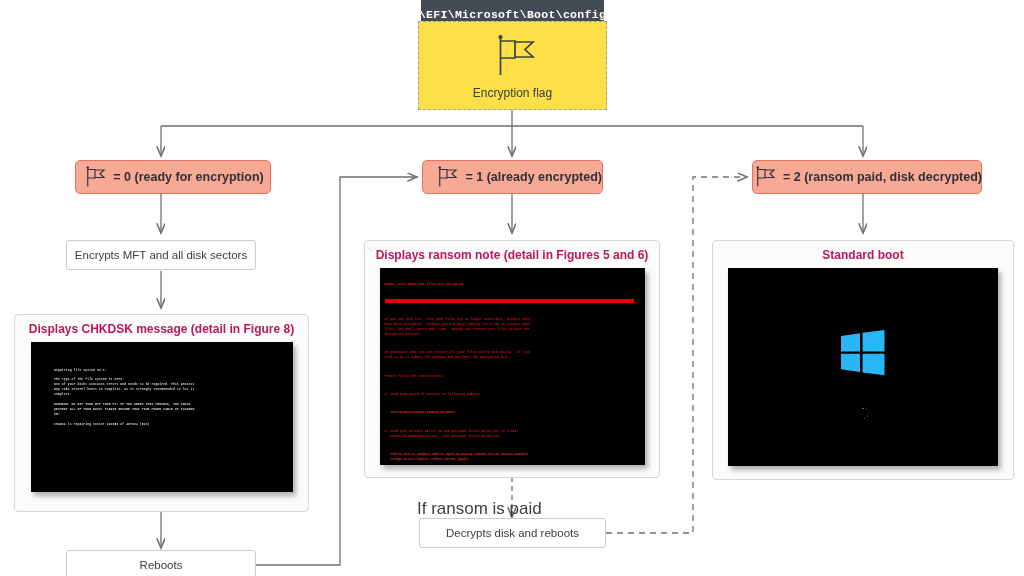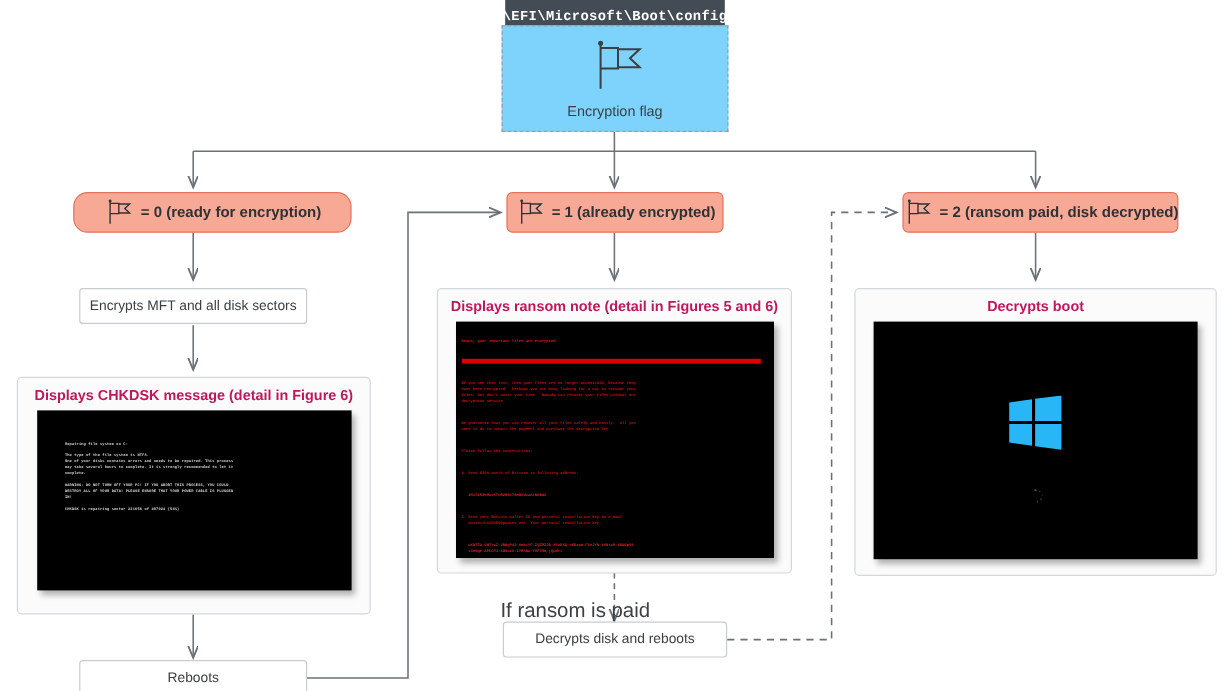--- a/index.html
+++ b/index.html
@@ -38,21 +38,21 @@
     font-size:12.5px;
     font-weight:600;
     color:#2e3236;
   }
   .flagnode .lbl { white-space:nowrap; }
 
   
   .dashbox {
     position:absolute;
     border:1.6px dashed #9aa0a6;
-    background:#7dd3fc;
+    background:#fde047;
     display:flex; flex-direction:column;
     align-items:center; justify-content:center;
     gap:6px;
   }
   .titlebar {
     position:absolute;
     background:#434b54;
     color:#ffffff;
     font-family:"Liberation Mono", monospace;
     font-size:11.5px;
@@ -169,33 +169,33 @@
       <svg width="46" height="44" viewBox="0 0 46 44">
         <circle cx="10.5" cy="5" r="2.1" fill="#3c4043"></circle>
         <path d="M10.5,6 L10.5,43" stroke="#3c4043" stroke-width="1.7" fill="none"></path>
         <path d="M10.5,9 L25,9 L25,26 L10.5,26" stroke="#3c4043" stroke-width="1.7" fill="none"></path>
         <path d="M25,10 L43,10 L35,17.5 L43,25 L25,25" stroke="#3c4043" stroke-width="1.7" fill="none" stroke-linejoin="miter"></path>
       </svg>
     </span>
     <span class="dashcap">Encryption flag</span>
   </div>
 
-  <div class="flagnode" style="left:61px; top:160px; width:232px; height:34px;border-radius:12px;">
+  <div class="flagnode" style="left:75px; top:160px; width:196px; height:34px;">
     <span>
       <svg width="24" height="22" viewBox="0 0 46 44">
         <circle cx="10.5" cy="5" r="2.4" fill="#2e3236"></circle>
         <path d="M10.5,6 L10.5,43" stroke="#2e3236" stroke-width="2.3" fill="none"></path>
         <path d="M10.5,9 L25,9 L25,26 L10.5,26" stroke="#2e3236" stroke-width="2.3" fill="none"></path>
         <path d="M25,10 L43,10 L35,17.5 L43,25 L25,25" stroke="#2e3236" stroke-width="2.3" fill="none"></path>
       </svg>
     </span>
     <span class="lbl">= 0 (ready for encryption)</span>
   </div>
 
-  <div class="flagnode" style="left:422px; top:160px; width:181px; height:34px;">
+  <div class="flagnode" style="left:422px; top:160px; width:181px; height:34px;justify-content:flex-end;">
     <span>
       <svg width="24" height="22" viewBox="0 0 46 44">
         <circle cx="10.5" cy="5" r="2.4" fill="#2e3236"></circle>
         <path d="M10.5,6 L10.5,43" stroke="#2e3236" stroke-width="2.3" fill="none"></path>
         <path d="M10.5,9 L25,9 L25,26 L10.5,26" stroke="#2e3236" stroke-width="2.3" fill="none"></path>
         <path d="M25,10 L43,10 L35,17.5 L43,25 L25,25" stroke="#2e3236" stroke-width="2.3" fill="none"></path>
       </svg>
     </span>
     <span class="lbl">= 1 (already encrypted)</span>
   </div>
@@ -210,21 +210,21 @@
       </svg>
     </span>
     <span class="lbl">= 2 (ransom paid, disk decrypted)</span>
   </div>
 
   <div class="node" style="left:66px; top:240px; width:190px; height:30px;">
     <span>Encrypts MFT and all disk sectors</span>
   </div>
 
   <div class="panel" style="left:14px; top:314px; width:295px; height:198px;">
-    <div class="cap">Displays CHKDSK message (detail in Figure 6)</div>
+    <div class="cap">Displays CHKDSK message (detail in Figure 8)</div>
     <div class="shot" style="width:262px; height:150px;">
       <div class="chk">Repairing file system on C:
 
 The type of the file system is NTFS.
 One of your disks contains errors and needs to be repaired. This process
 may take several hours to complete. It is strongly recommended to let it
 complete.
 
 WARNING: DO NOT TURN OFF YOUR PC! IF YOU ABORT THIS PROCESS, YOU COULD
 DESTROY ALL OF YOUR DATA! PLEASE ENSURE THAT YOUR POWER CABLE IS PLUGGED
@@ -263,21 +263,21 @@
     </div>
   </div>
 
   <div class="freetext" style="left:417px; top:499px;">If ransom is paid</div>
 
   <div class="node" style="left:419px; top:518px; width:187px; height:30px;align-items:center;">
     <span>Decrypts disk and reboots</span>
   </div>
 
   <div class="panel" style="left:712px; top:240px; width:302px; height:240px;">
-    <div class="cap">Decrypts boot</div>
+    <div class="cap">Standard boot</div>
     <div class="shot" style="width:270px; height:198px;">
       <span class="winlogo">
         <svg width="48" height="46" viewBox="0 0 48 46">
           <g fill="#29b6f6">
             <polygon points="2,6 21,3.2 21,21.4 2,21.4"></polygon>
             <polygon points="23.6,2.8 45.5,0 45.5,21.4 23.6,21.4"></polygon>
             <polygon points="2,23.8 21,23.8 21,42 2,39.2"></polygon>
             <polygon points="23.6,23.8 45.5,23.8 45.5,45.2 23.6,42.4"></polygon>
           </g>
         </svg>

